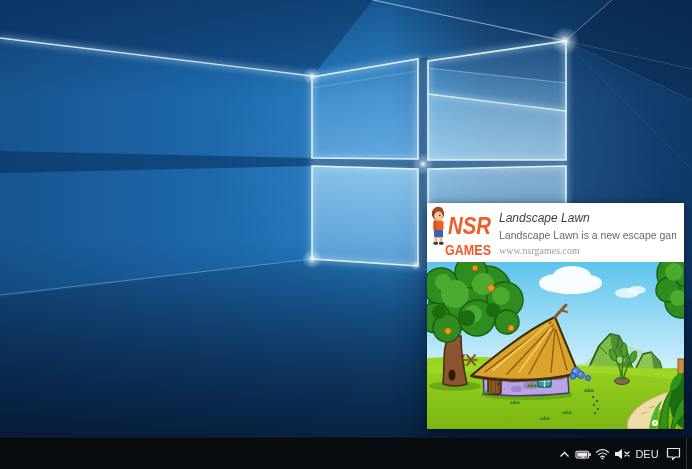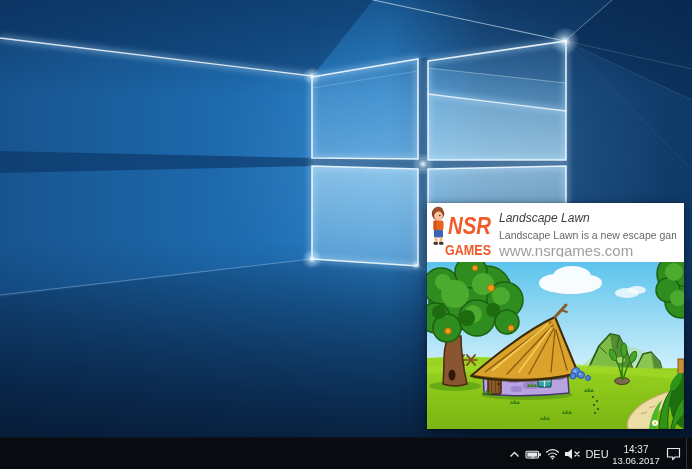--- a/index.html
+++ b/index.html
@@ -18,22 +18,22 @@
     background:#ffffff;box-shadow:0 2px 10px rgba(0,0,0,.5),0 0 1px rgba(0,0,0,.4);
     cursor:pointer;
   }
   .notif-header{display:flex;height:59px;background:#ffffff;}
   .notif-icon{width:66px;height:66px;flex:0 0 66px;overflow:hidden;}
   .notif-texts{flex:1;min-width:0;padding:8px 8px 0 6px;}
   .notif-title{font-size:12px;color:#3d3d3d;line-height:14px;margin-bottom:4px;
     white-space:nowrap;overflow:hidden;font-style:italic;}
   .notif-body{font-size:10.5px;color:#686868;line-height:12px;margin-bottom:4px;
     white-space:nowrap;overflow:hidden;}
-  .notif-source{font-size:15px;color:#9d9d9d;line-height:12px;
-    white-space:nowrap;overflow:hidden;}
+  .notif-source{font-size:10px;color:#9d9d9d;line-height:12px;
+    white-space:nowrap;overflow:hidden;font-family:Liberation Serif, serif;}
   .notif-image{width:257px;height:167px;overflow:hidden;}
 
   
   .taskbar{
     position:absolute;left:0;top:437px;width:692px;height:32px;
     background:#080b10;color:#e8eaec;border-top:1px solid #10151c;
   }
   .tray{
     position:absolute;right:0;top:0;height:32px;display:flex;align-items:center;
   }
@@ -390,26 +390,20 @@
 
       <div class="tray-item w-vol">
         <svg width="17" height="12" viewBox="0 0 17 12">
           <path d="M1,4 L4,4 L8,1 L8,11 L4,8 L1,8 Z" fill="#e8eaec"></path>
           <path d="M11,4 L15,8 M15,4 L11,8" stroke="#e8eaec" stroke-width="1.3" stroke-linecap="round"></path>
         </svg>
       </div>
 
       <div class="tray-item lang">DEU</div>
 
-      <div class="tray-item clock">
-        <div>
-          <div class="time">14:37</div>
-          <div class="date">13.06.2017</div>
-        </div>
-      </div>
 
       <div class="tray-item w-ac">
         <svg width="15" height="14" viewBox="0 0 15 14">
           <path d="M1.5,1.5 h12 v8.5 h-4.5 l-2.3,2.6 v-2.6 h-5.2 z" fill="none" stroke="#e8eaec" stroke-width="1.2" stroke-linejoin="round"></path>
         </svg>
       </div>
 
       <div class="show-desktop"></div>
     </div>
   </div>

